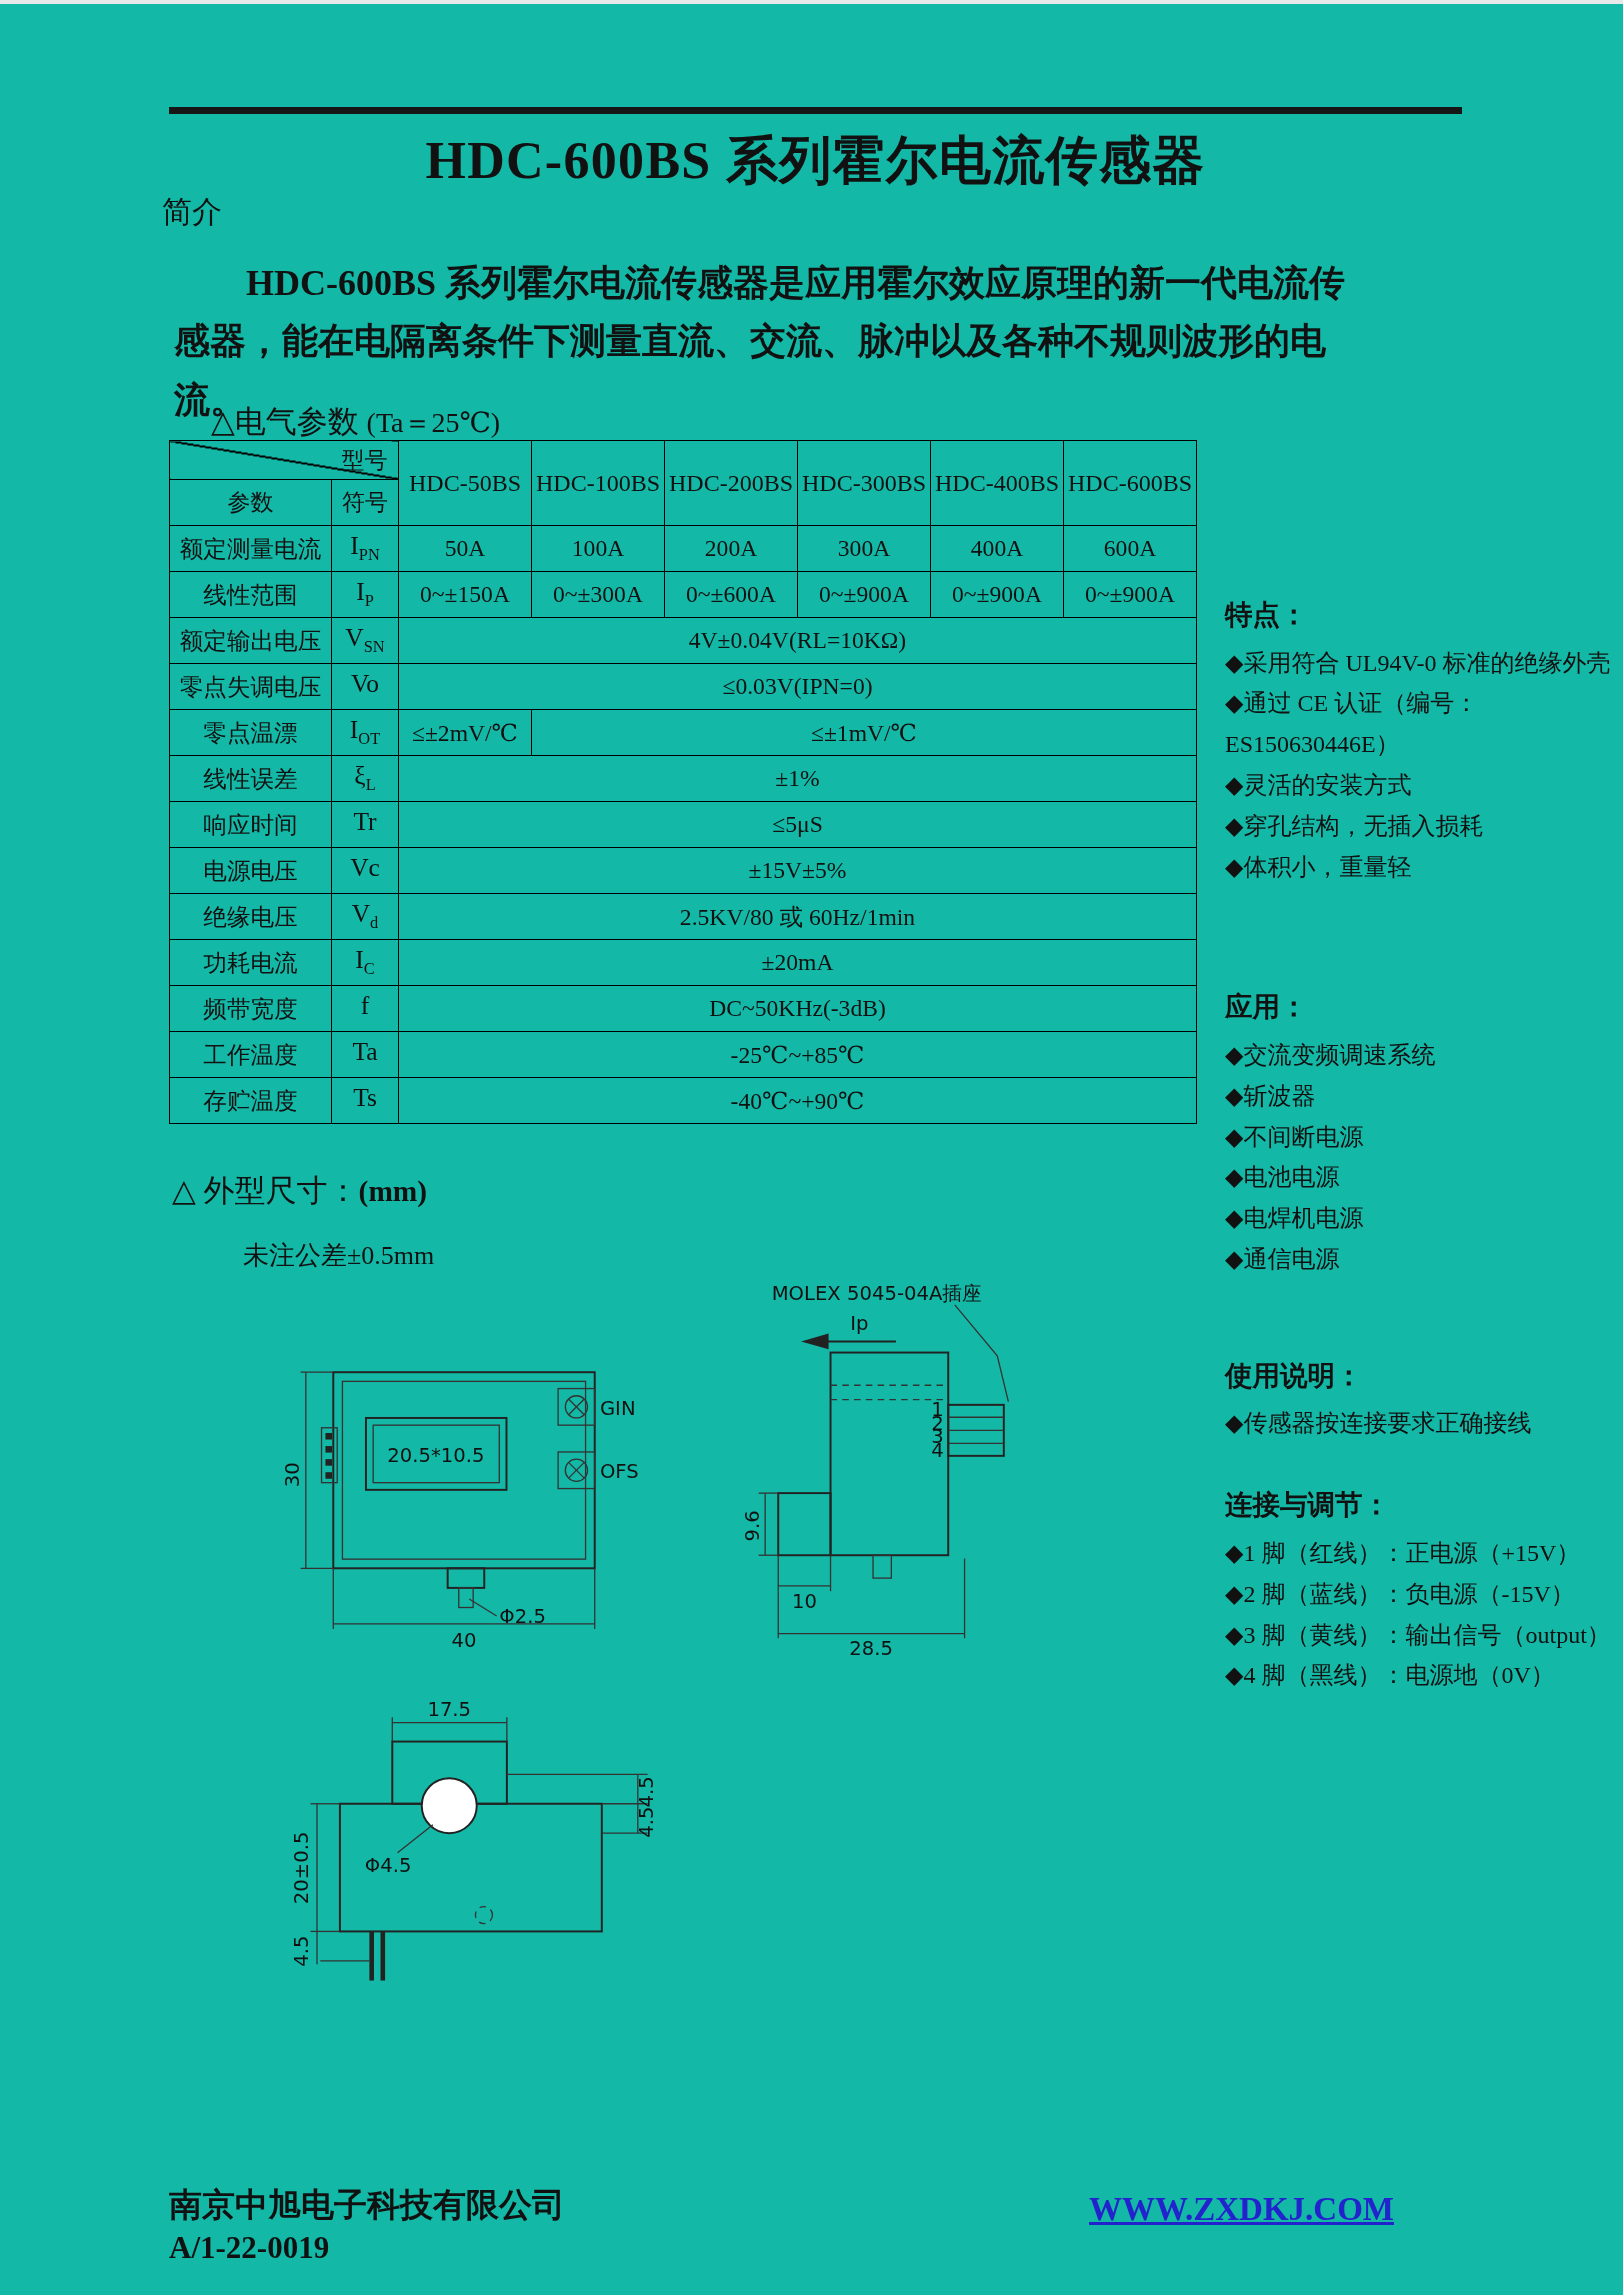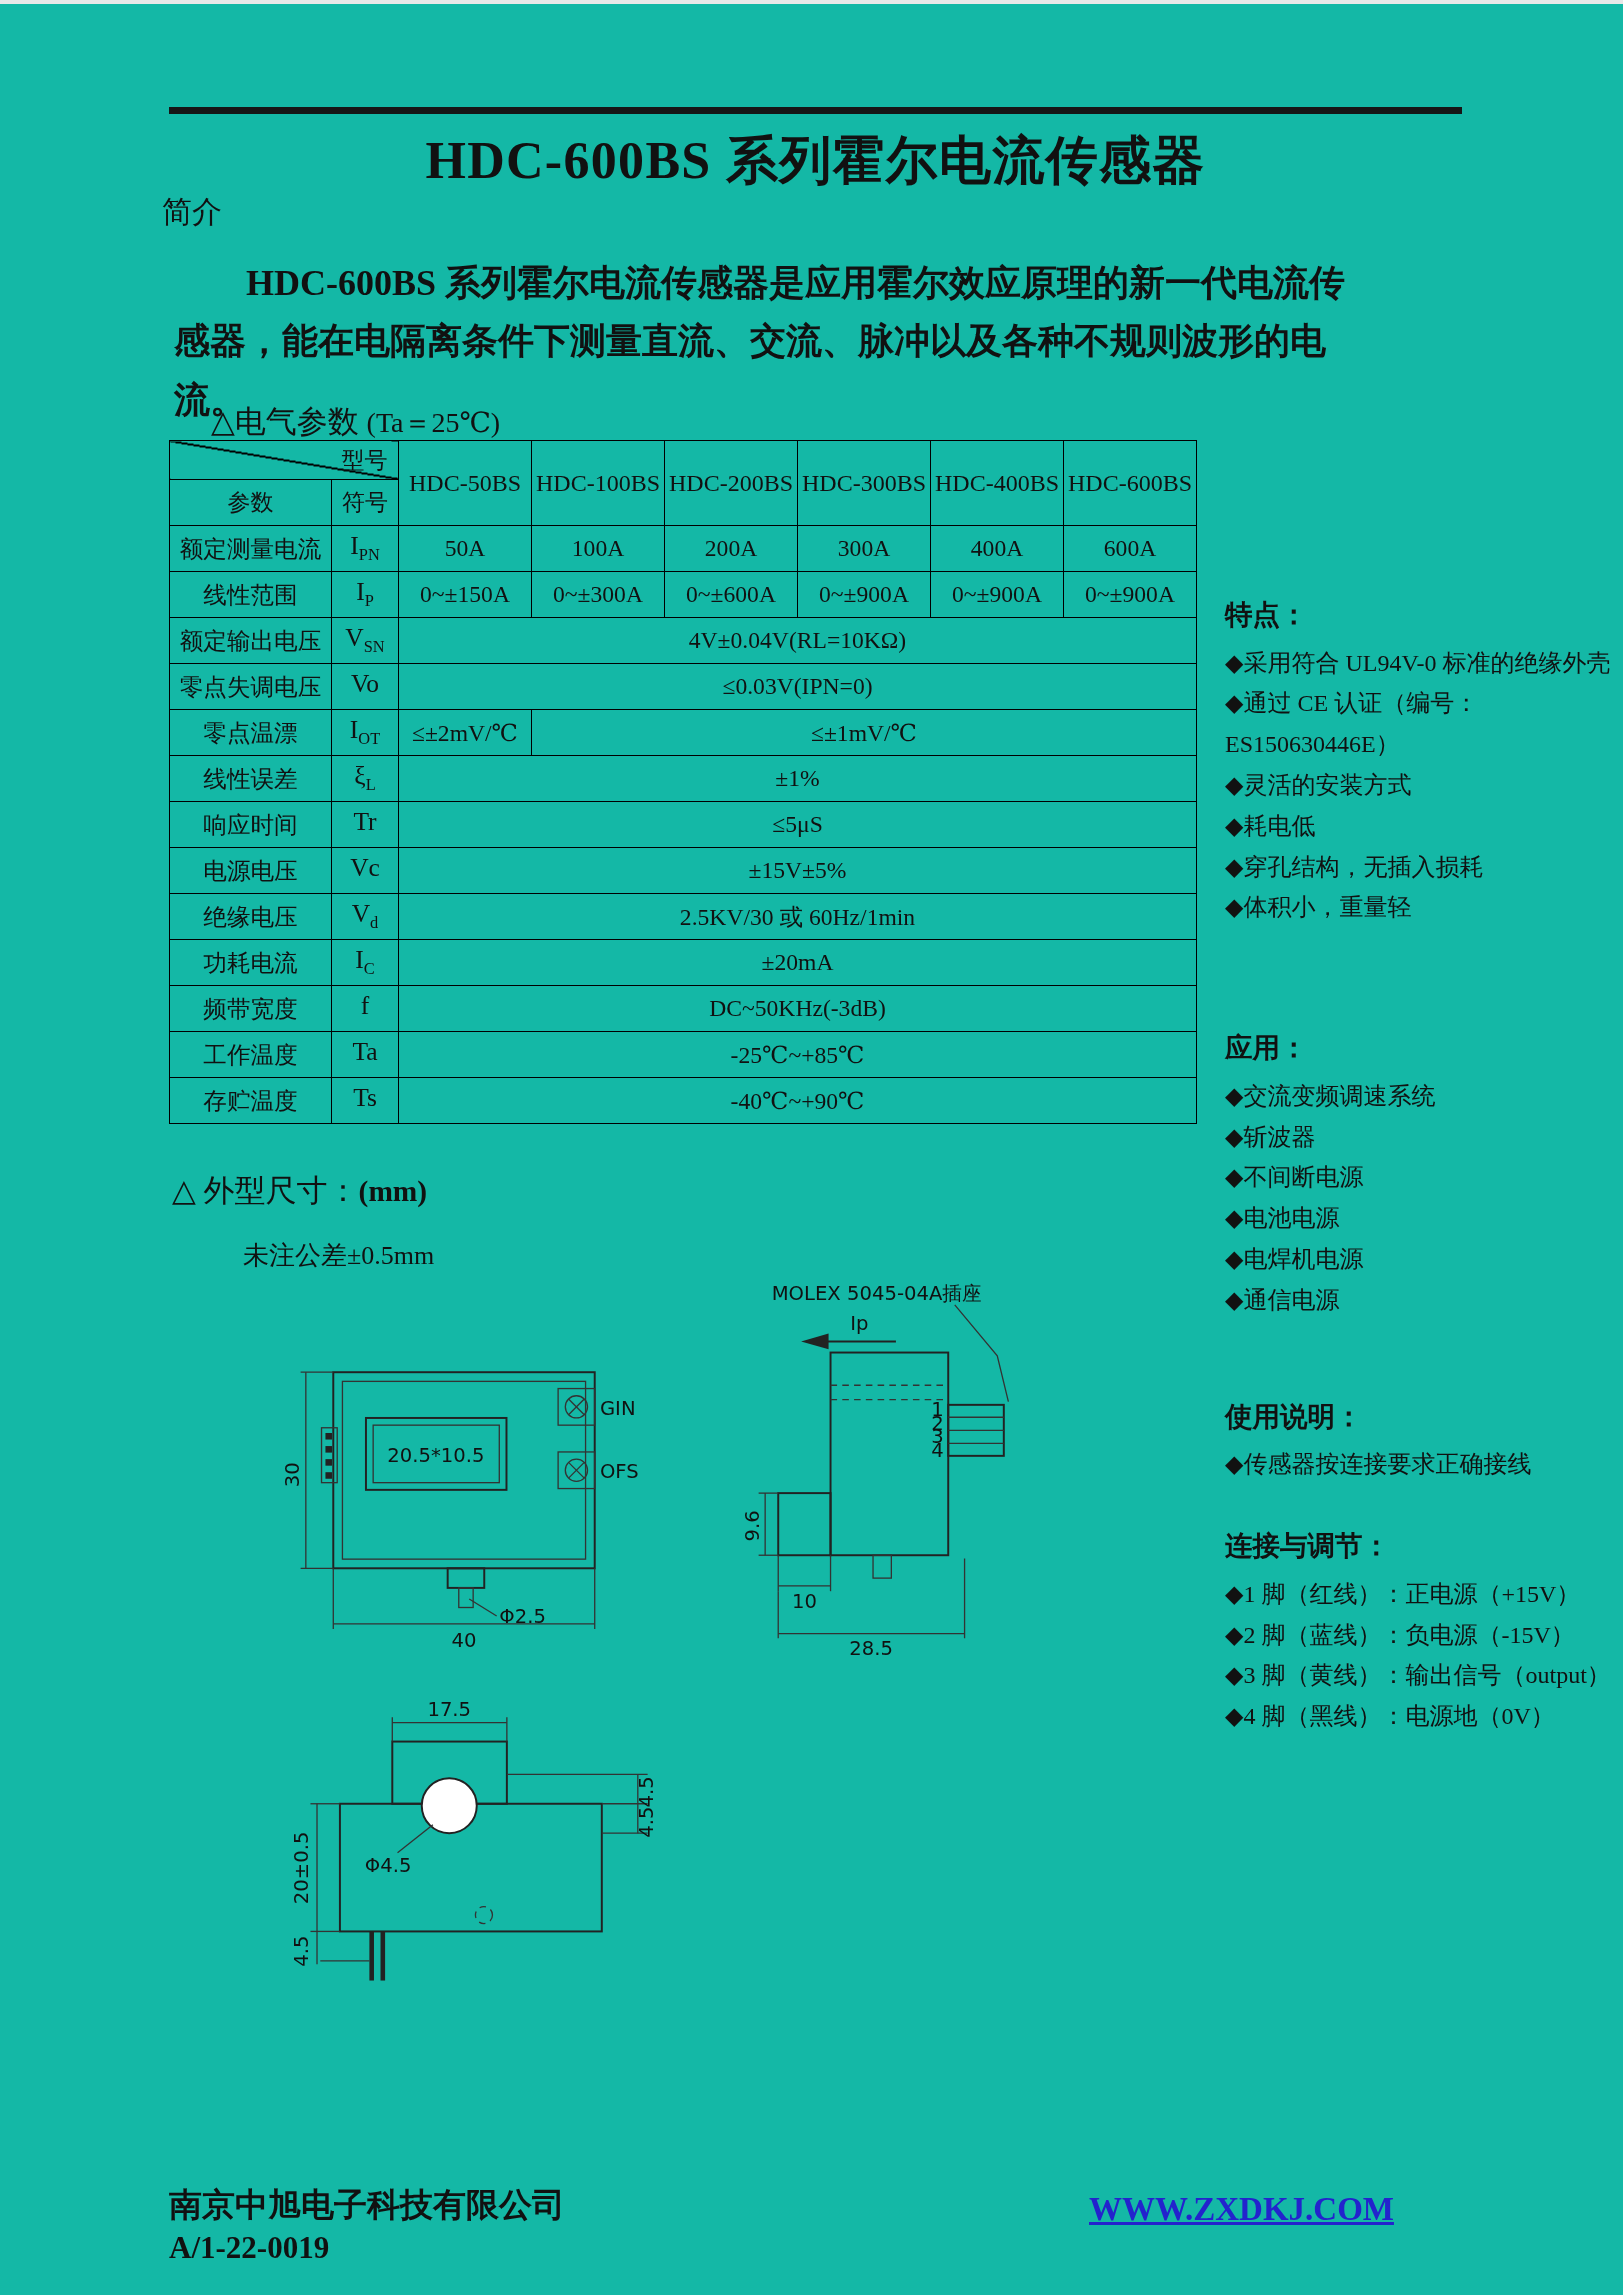--- a/index.html
+++ b/index.html
@@ -161,21 +161,21 @@
         <td class="val" colspan="6">≤5μS</td>
       </tr>
       <tr>
         <td class="lbl">电源电压</td>
         <td class="sym"><span>Vc</span><sub></sub></td>
         <td class="val" colspan="6">±15V±5%</td>
       </tr>
       <tr>
         <td class="lbl">绝缘电压</td>
         <td class="sym"><span>V</span><sub>d</sub></td>
-        <td class="val" colspan="6">2.5KV/30 或 60Hz/1min</td>
+        <td class="val" colspan="6">2.5KV/80 或 60Hz/1min</td>
       </tr>
       <tr>
         <td class="lbl">功耗电流</td>
         <td class="sym"><span>I</span><sub>C</sub></td>
         <td class="val" colspan="6">±20mA</td>
       </tr>
       <tr>
         <td class="lbl">频带宽度</td>
         <td class="sym"><span>f</span><sub></sub></td>
         <td class="val" colspan="6">DC~50KHz(-3dB)</td>
@@ -192,21 +192,20 @@
       </tr>
     </tbody>
   </table>
 
   <div class="sidebar">
     <div class="sb-block">
       <div class="sb-heading">特点：</div>
       <div>◆采用符合 UL94V-0 标准的绝缘外壳</div>
       <div>◆通过 CE 认证（编号：ES150630446E）</div>
       <div>◆灵活的安装方式</div>
-      <div>◆耗电低</div>
       <div>◆穿孔结构，无插入损耗</div>
       <div>◆体积小，重量轻</div>
     </div>
     <div class="sb-block sb-apps">
       <div class="sb-heading">应用：</div>
       <div>◆交流变频调速系统</div>
       <div>◆斩波器</div>
       <div>◆不间断电源</div>
       <div>◆电池电源</div>
       <div>◆电焊机电源</div>

